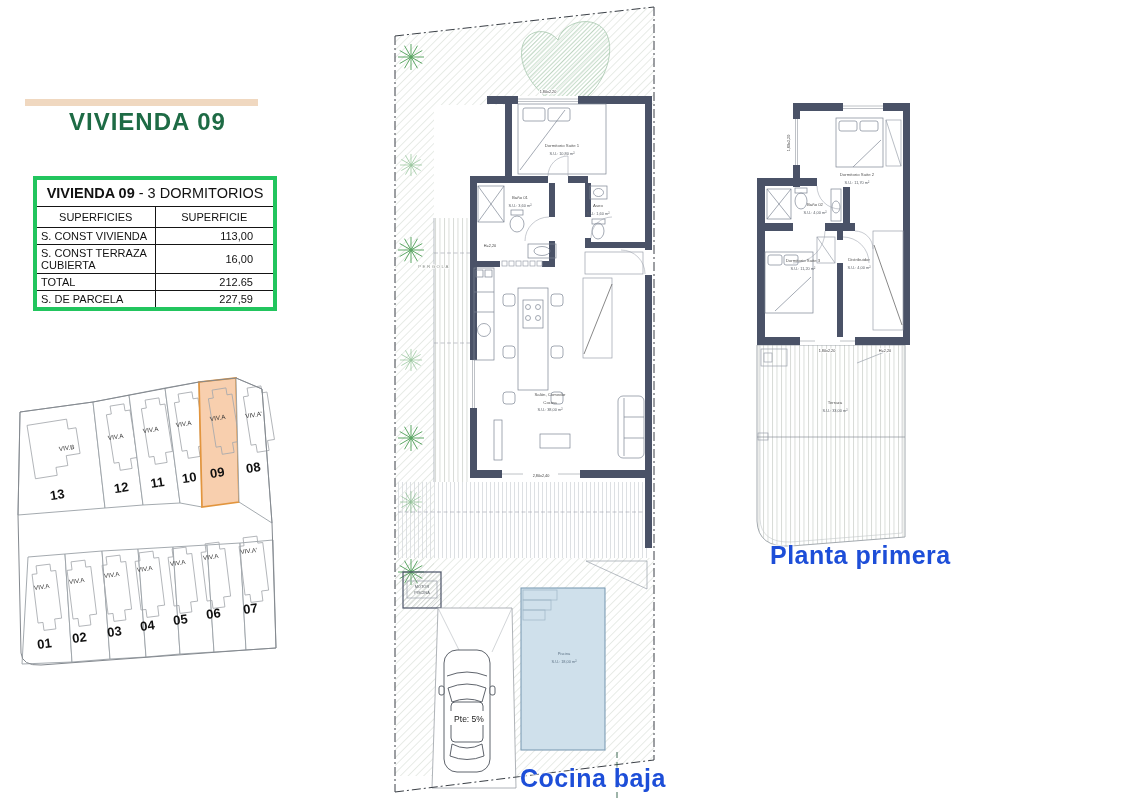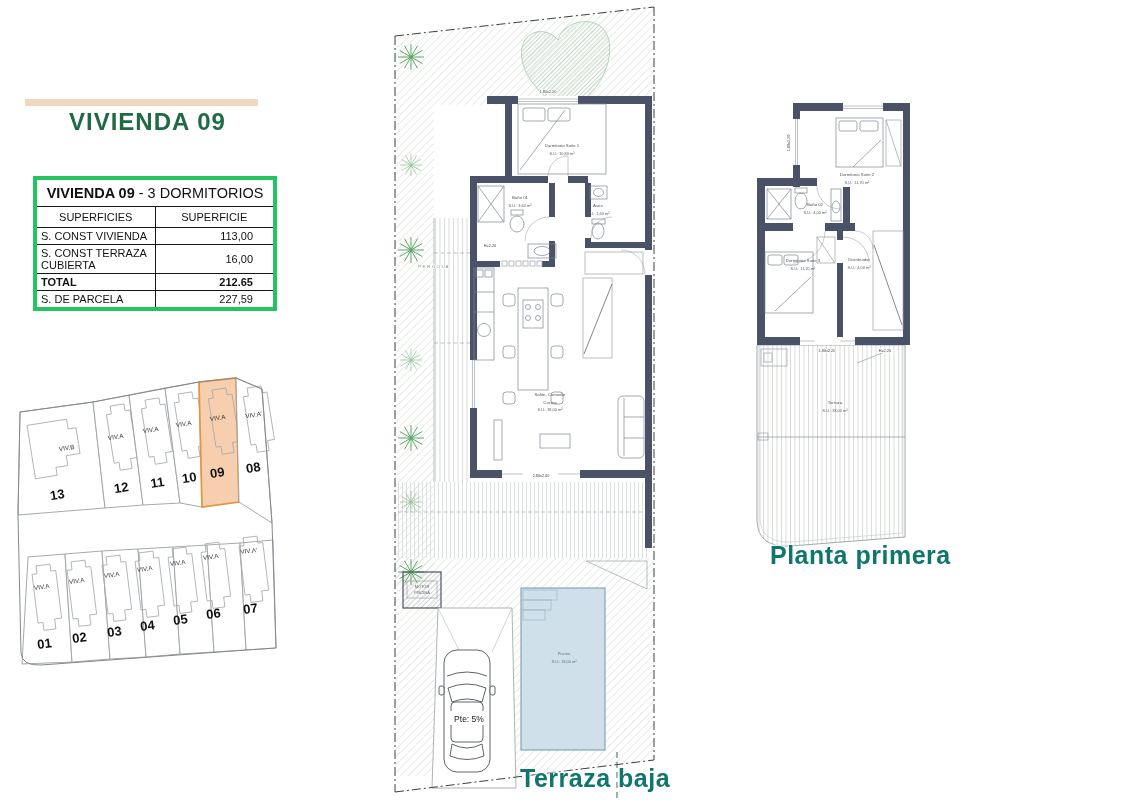--- a/index.html
+++ b/index.html
@@ -9,22 +9,22 @@
   #header-bar{left:25px;top:99px;width:233px;height:7px;background:#f0d8c0}
   #page-title{left:69px;top:108px;font-size:24px;font-weight:bold;color:#1e6b45;letter-spacing:1px}
   #areas{left:33px;top:176px;width:244px;border-collapse:collapse;border:4px solid #22c55e;
          font-size:11px;table-layout:fixed}
   #areas th,#areas td{border:1px solid #151515;padding:2px 4px}
   #areas th.main{font-size:14.5px;padding:5px 2px;font-weight:normal}
   #areas th.main .b{font-weight:bold}
   #areas th.colh{font-weight:normal;font-size:11px;padding:4px 12px}
   #areas td.lbl{width:152px;}
   #areas td.val{text-align:right;padding-right:20px}
-  #areas tr.boldrow td{font-weight:bold}
-  .plan-label{color:#0f766e;font-weight:bold;font-size:25px;letter-spacing:.5px;
+  #areas tr.boldrow td{font-weight:normal}
+  .plan-label{color:#1d4ed8;font-weight:bold;font-size:25px;letter-spacing:.5px;
       text-shadow:0 0 3px #fff,0 0 3px #fff,0 0 3px #fff}
   
   .plot{fill:#fff;stroke:#9aa0a6;stroke-width:.9}
   .plot.hl{fill:#f8cfae;stroke:#e2953e;stroke-width:1.7}
   .house{fill:none;stroke:#a4a8ad;stroke-width:.8}
   .vlab{font-size:6.3px;fill:#333;text-anchor:middle}
   .nlab{font-size:13px;font-weight:bold;fill:#101010;text-anchor:middle}
   .wall{fill:#4a5267}
   .fix{fill:none;stroke:#7d8593;stroke-width:.7}
   .thin{fill:none;stroke:#9aa0ab;stroke-width:.7}
@@ -486,14 +486,14 @@
   <text class="ra" x="70" y="129">S.U.: 4,00 m²</text>
   <text class="rn" x="58" y="177">Dormitorio Suite 3</text>
   <text class="ra" x="58" y="185">S.U.: 11,20 m²</text>
   <text class="rn" x="114" y="176">Distribuidor</text>
   <text class="ra" x="114" y="184">S.U.: 4,00 m²</text>
   <text class="dim" transform="rotate(-90 45 58)" x="45" y="58">1,80x2,20</text>
   <text class="dim" x="82" y="266.5">1,80x2,20</text>
   <text class="dim" x="140" y="266.5">H=2,20</text>
 </svg>
 
-<div class="abs plan-label" style="left:520px;top:764px">Terraza baja</div>
+<div class="abs plan-label" style="left:520px;top:764px">Cocina baja</div>
 <div class="abs plan-label" style="left:770px;top:541px">Planta primera</div>
 
 </body></html>

